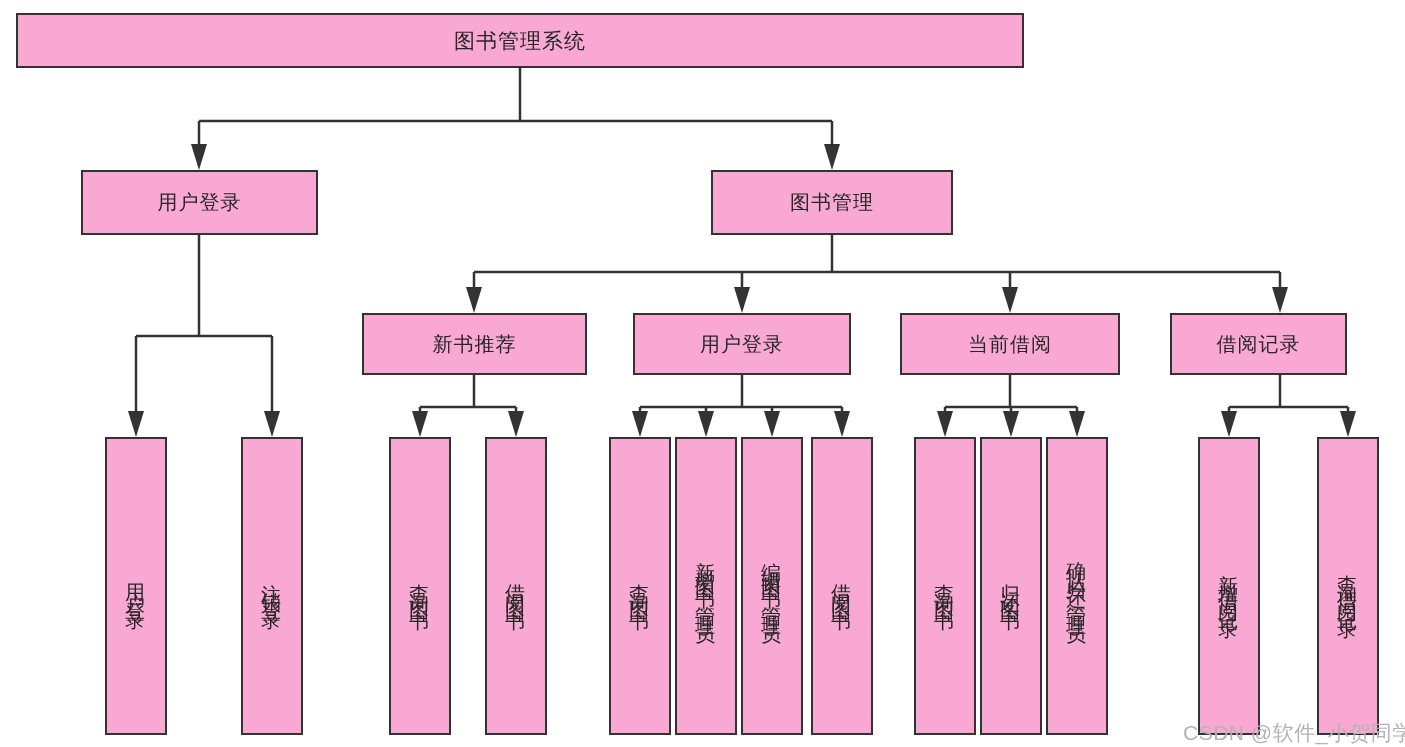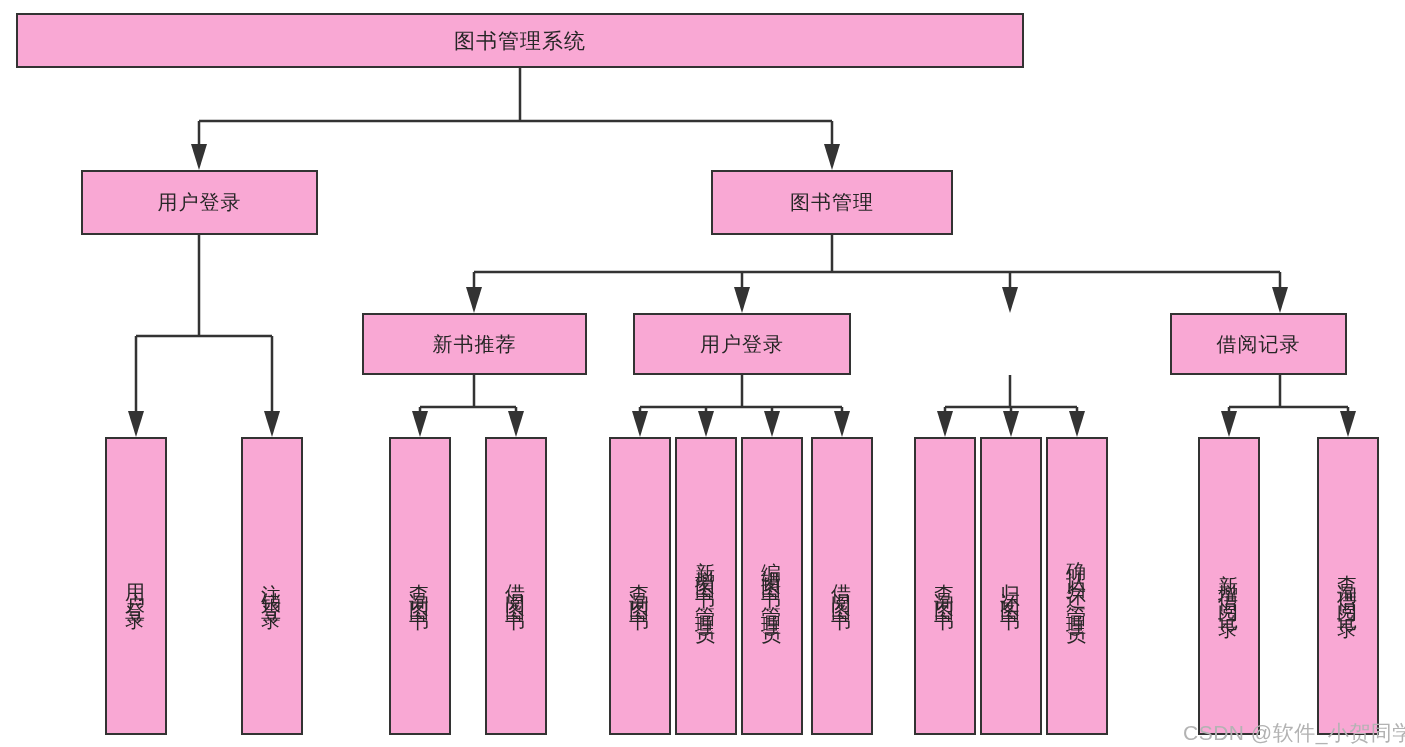--- a/index.html
+++ b/index.html
@@ -73,20 +73,23 @@
   <div class="node h-node" style="left:362px;top:313px;width:225px;height:62px;">
     <span class="lbl">新书推荐</span>
   </div>
 
   <div class="node h-node" style="left:711px;top:170px;width:242px;height:65px;">
     <span class="lbl">图书管理</span>
   </div>
   <div class="node h-node" style="left:633px;top:313px;width:218px;height:62px;">
     <span class="lbl">用户登录</span>
   </div>
+  <div class="node h-node" style="left:900px;top:313px;width:220px;height:62px;">
+    <span class="lbl">当前借阅</span>
+  </div>
   <div class="node h-node" style="left:1170px;top:313px;width:177px;height:62px;">
     <span class="lbl">借阅记录</span>
   </div>
 
   <div class="node v-node" style="left:105px;top:437px;width:62px;height:298px;">
     <span class="lbl">用户登录</span>
   </div>
   <div class="node v-node" style="left:241px;top:437px;width:62px;height:298px;">
     <span class="lbl">注销登录</span>
   </div>

